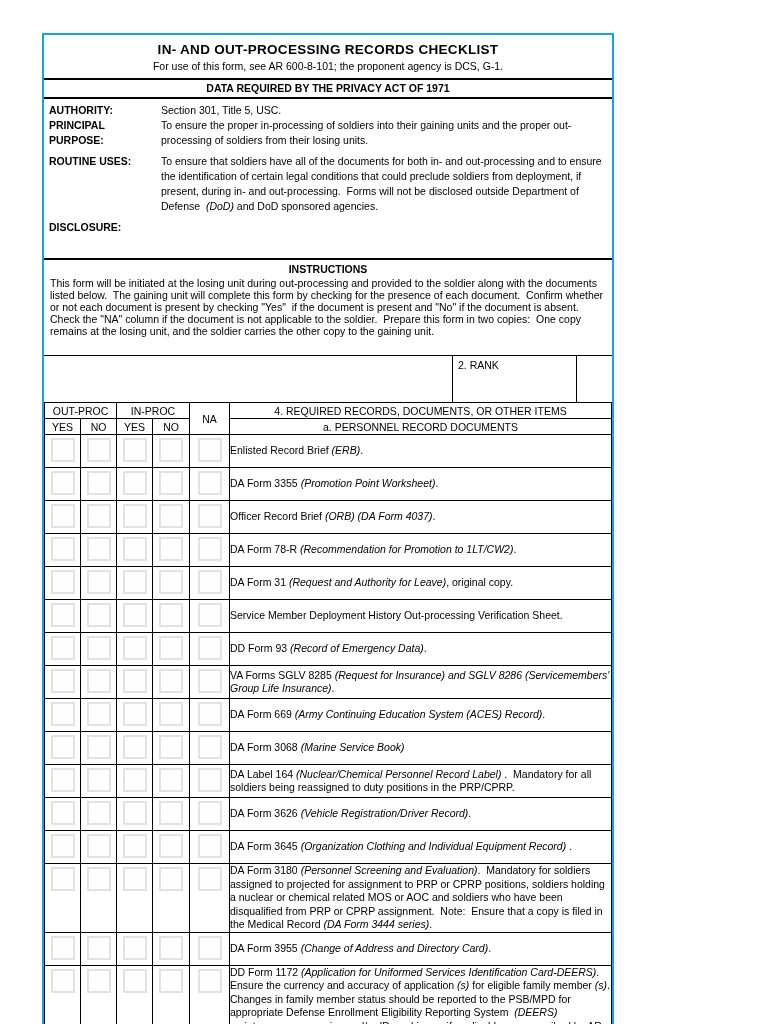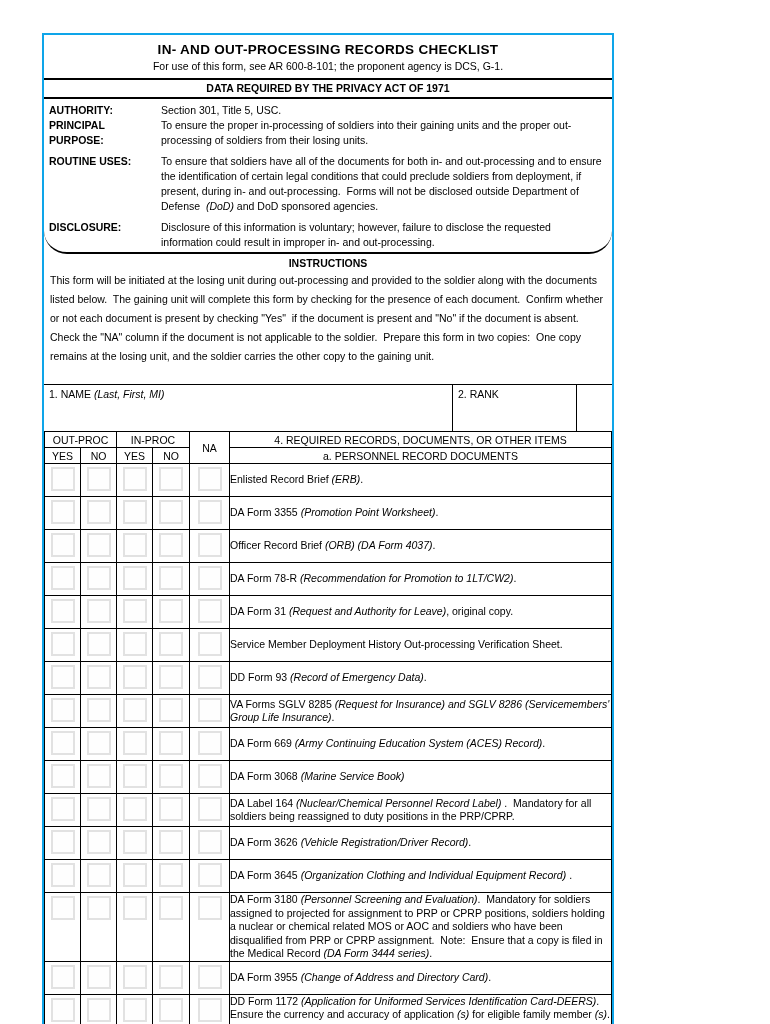--- a/index.html
+++ b/index.html
@@ -13,30 +13,30 @@
   .sheet { padding: 33px 43px 0 42px; }
   .frame { width: 572px; border: 2px solid #0ea5e9; }
 
   
   .title-block { text-align: center; padding: 7px 10px 6px; border-bottom: 2px solid #000; }
   .form-title { font-size: 13.5px; font-weight: bold; letter-spacing: .3px; }
   .form-subtitle { font-size: 10.5px; margin-top: 3px; }
 
   
   .privacy-bar { text-align: center; font-weight: bold; font-size: 10.5px; padding: 2px 0 3px; border-bottom: 2px solid #000; }
-  .privacy-section { padding: 4px 8px 2px 5px; border-bottom: 2px solid #000; border-radius: 23px; }
+  .privacy-section { padding: 4px 8px 23px 5px; border-bottom: 2px solid #000; }
   .privacy-row { display: flex; align-items: flex-start; }
   .privacy-row + .privacy-row.gap { margin-top: 6px; }
   .privacy-label { width: 112px; flex: 0 0 112px; font-weight: bold; font-size: 10.5px; line-height: 15px; }
   .privacy-text { font-size: 10.5px; line-height: 15px; white-space: pre-wrap; }
 
   
   .instructions { padding: 2px 6px 18px; border-bottom: 1px solid #000; }
   .instructions-title { text-align: center; font-weight: bold; font-size: 10.5px; margin: 1px 0 2px; }
-  .instructions-text { font-size: 10.5px; line-height: 19px; white-space: pre-wrap; }
+  .instructions-text { font-size: 10.5px; line-height: 12px; white-space: pre-wrap; }
 
   
   .id-row { display: flex; height: 46px; }
   .id-cell { padding: 3px 5px; font-size: 10.5px; display: flex; flex-direction: column; }
   .id-name { width: 409px; border-right: 1px solid #000; }
   .id-rank { width: 124px; border-right: 1px solid #000; gap: 32px; }
   .id-mos  { flex: 1; }
   .id-input { flex: 1; }
 
   
@@ -79,32 +79,30 @@
       <div class="privacy-row">
         <div class="privacy-label">PRINCIPAL PURPOSE:</div>
         <div class="privacy-text">To ensure the proper in-processing of soldiers into their gaining units and the proper out-processing of soldiers from their losing units.</div>
       </div>
       <div class="privacy-row gap">
         <div class="privacy-label">ROUTINE USES:</div>
         <div class="privacy-text">To ensure that soldiers have all of the documents for both in- and out-processing and to ensure the identification of certain legal conditions that could preclude soldiers from deployment, if present, during in- and out-processing.  Forms will not be disclosed outside Department of Defense  <i>(DoD)</i> and DoD sponsored agencies.</div>
       </div>
       <div class="privacy-row gap">
         <div class="privacy-label">DISCLOSURE:</div>
-        <div class="privacy-text">Disclosure of this information is voluntary; however, failure to disclose the requested information could result in improper in- and out-processing.</div>
       </div>
     </div>
 
     <div class="instructions">
       <div class="instructions-title">INSTRUCTIONS</div>
       <div class="instructions-text">This form will be initiated at the losing unit during out-processing and provided to the soldier along with the documents listed below.  The gaining unit will complete this form by checking for the presence of each document.  Confirm whether or not each document is present by checking "Yes"  if the document is present and "No" if the document is absent.  Check the "NA" column if the document is not applicable to the soldier.  Prepare this form in two copies:  One copy remains at the losing unit, and the soldier carries the other copy to the gaining unit.</div>
     </div>
 
     <div class="id-row">
       <div class="id-cell id-name">
-        <div>1.  NAME <i>(Last, First, MI)</i></div>
         <div class="id-input"></div>
       </div>
       <div class="id-cell id-rank">
         <div>2.  RANK</div>
         <div class="id-input"></div>
       </div>
     </div>
 
     <table class="checklist">
       <colgroup>

